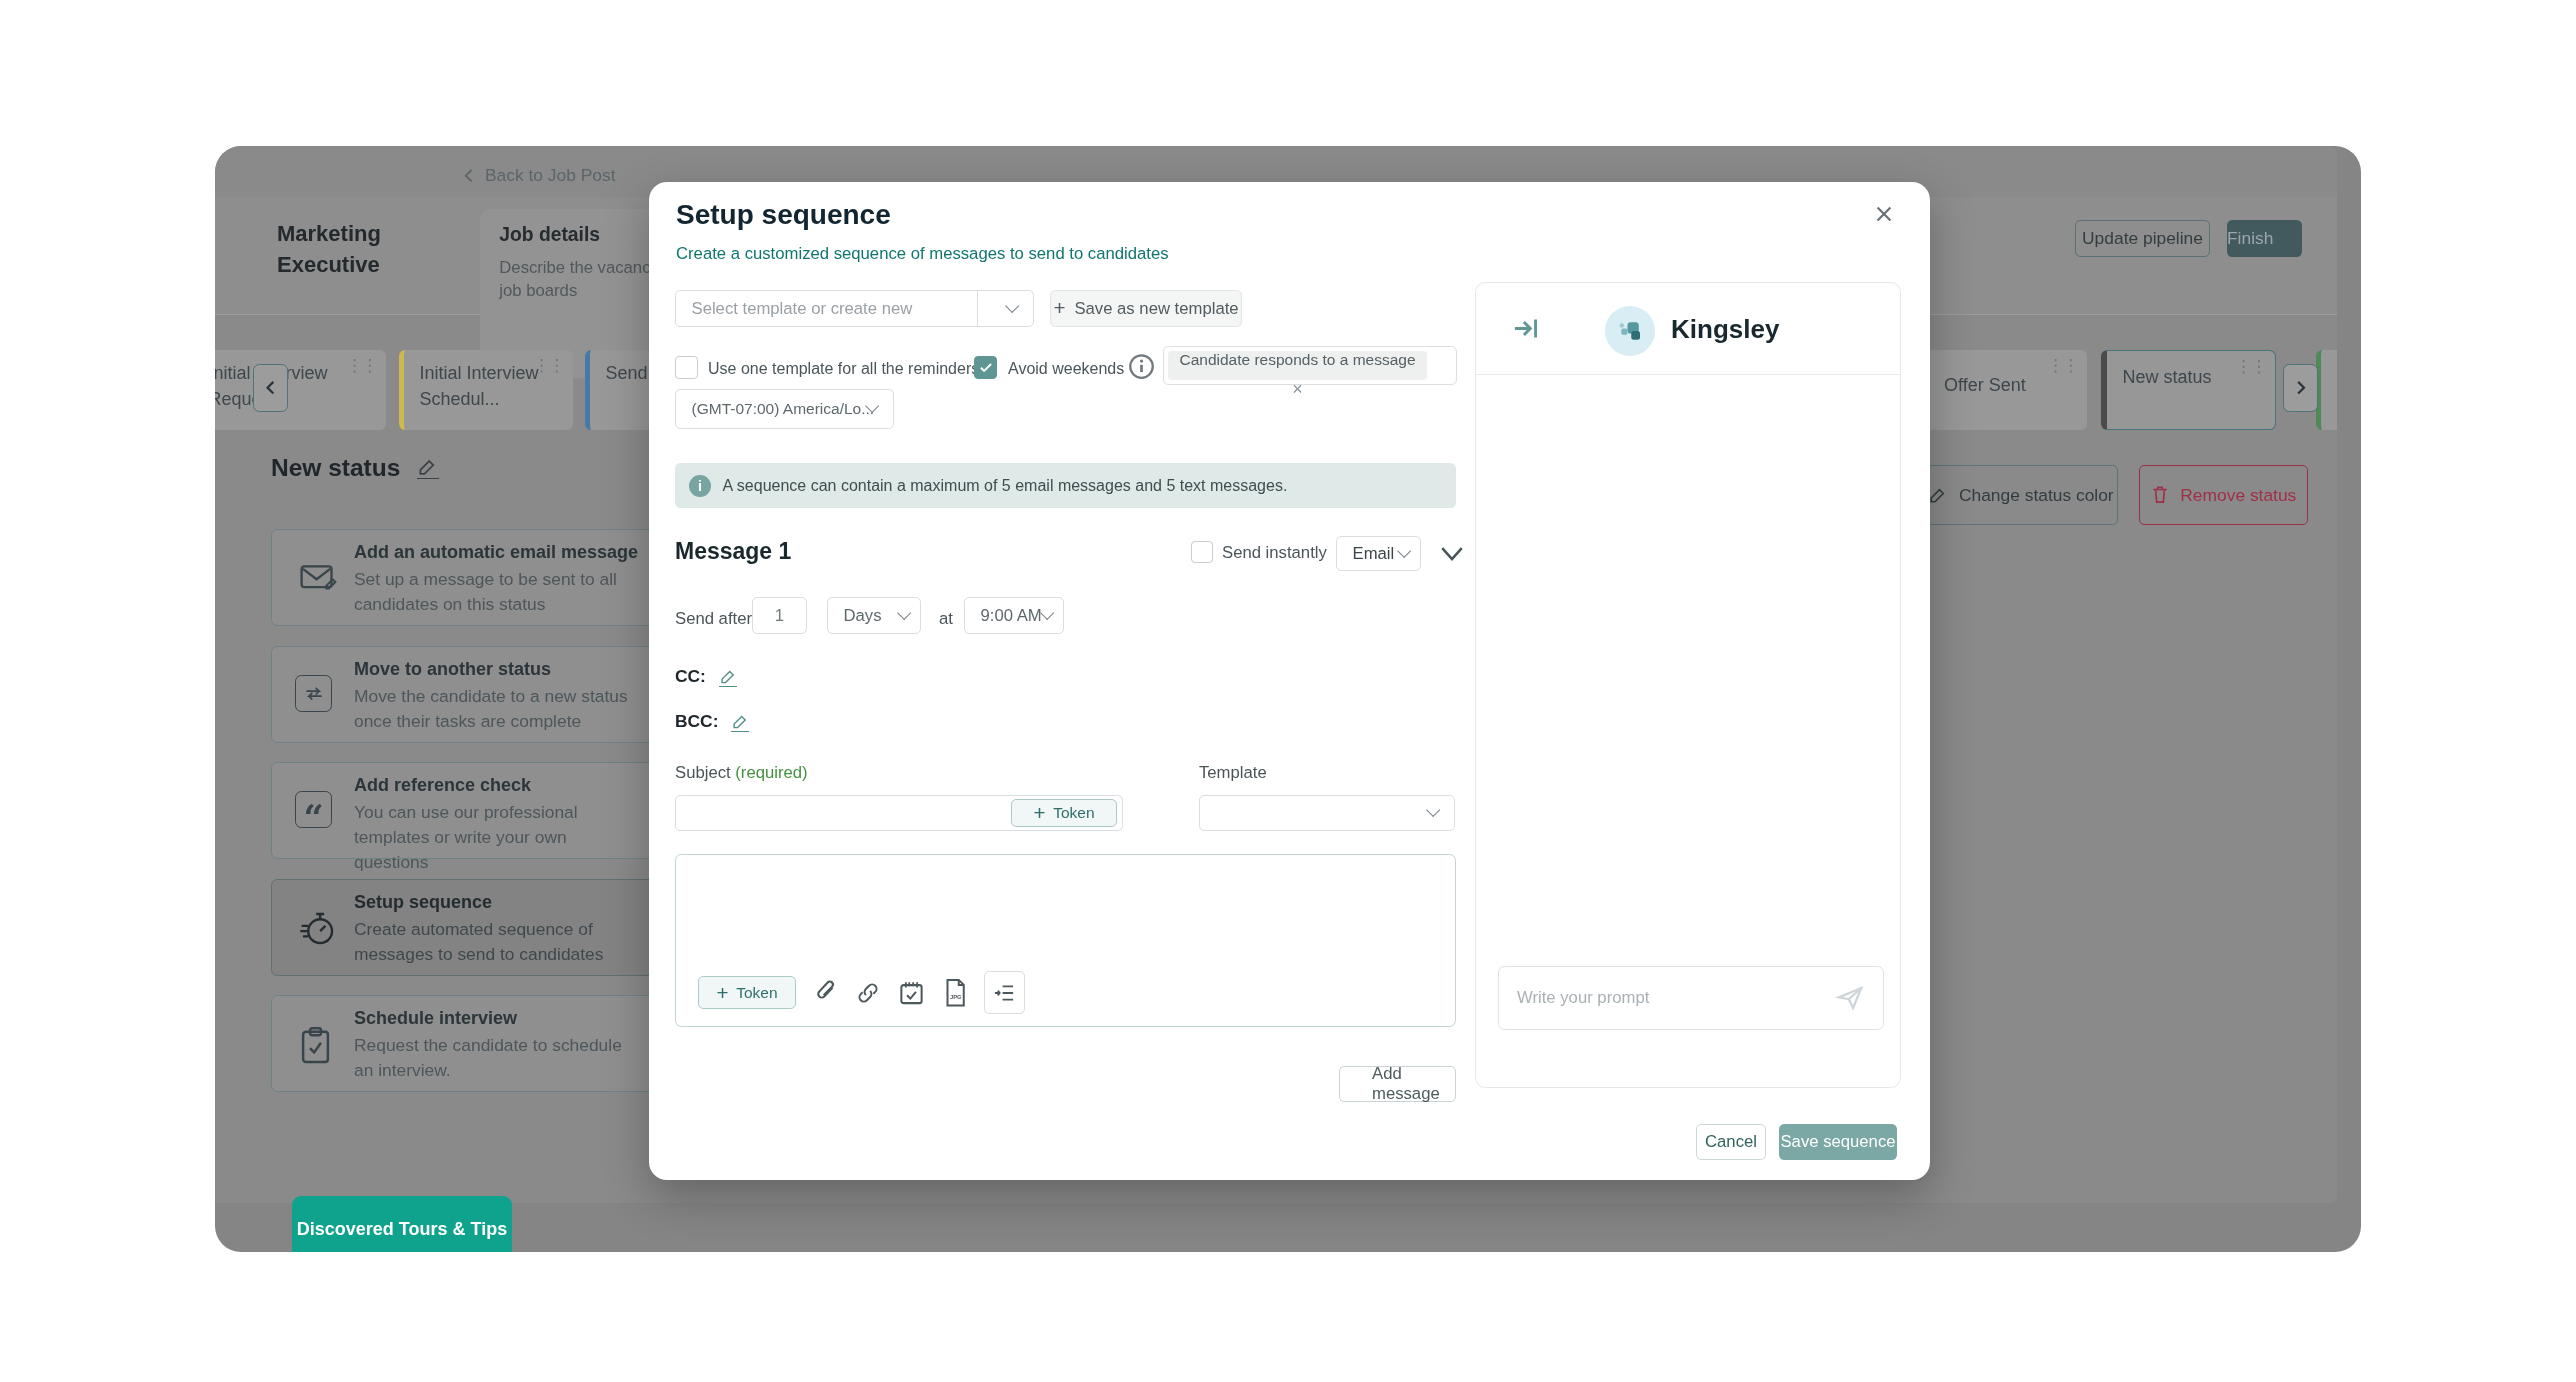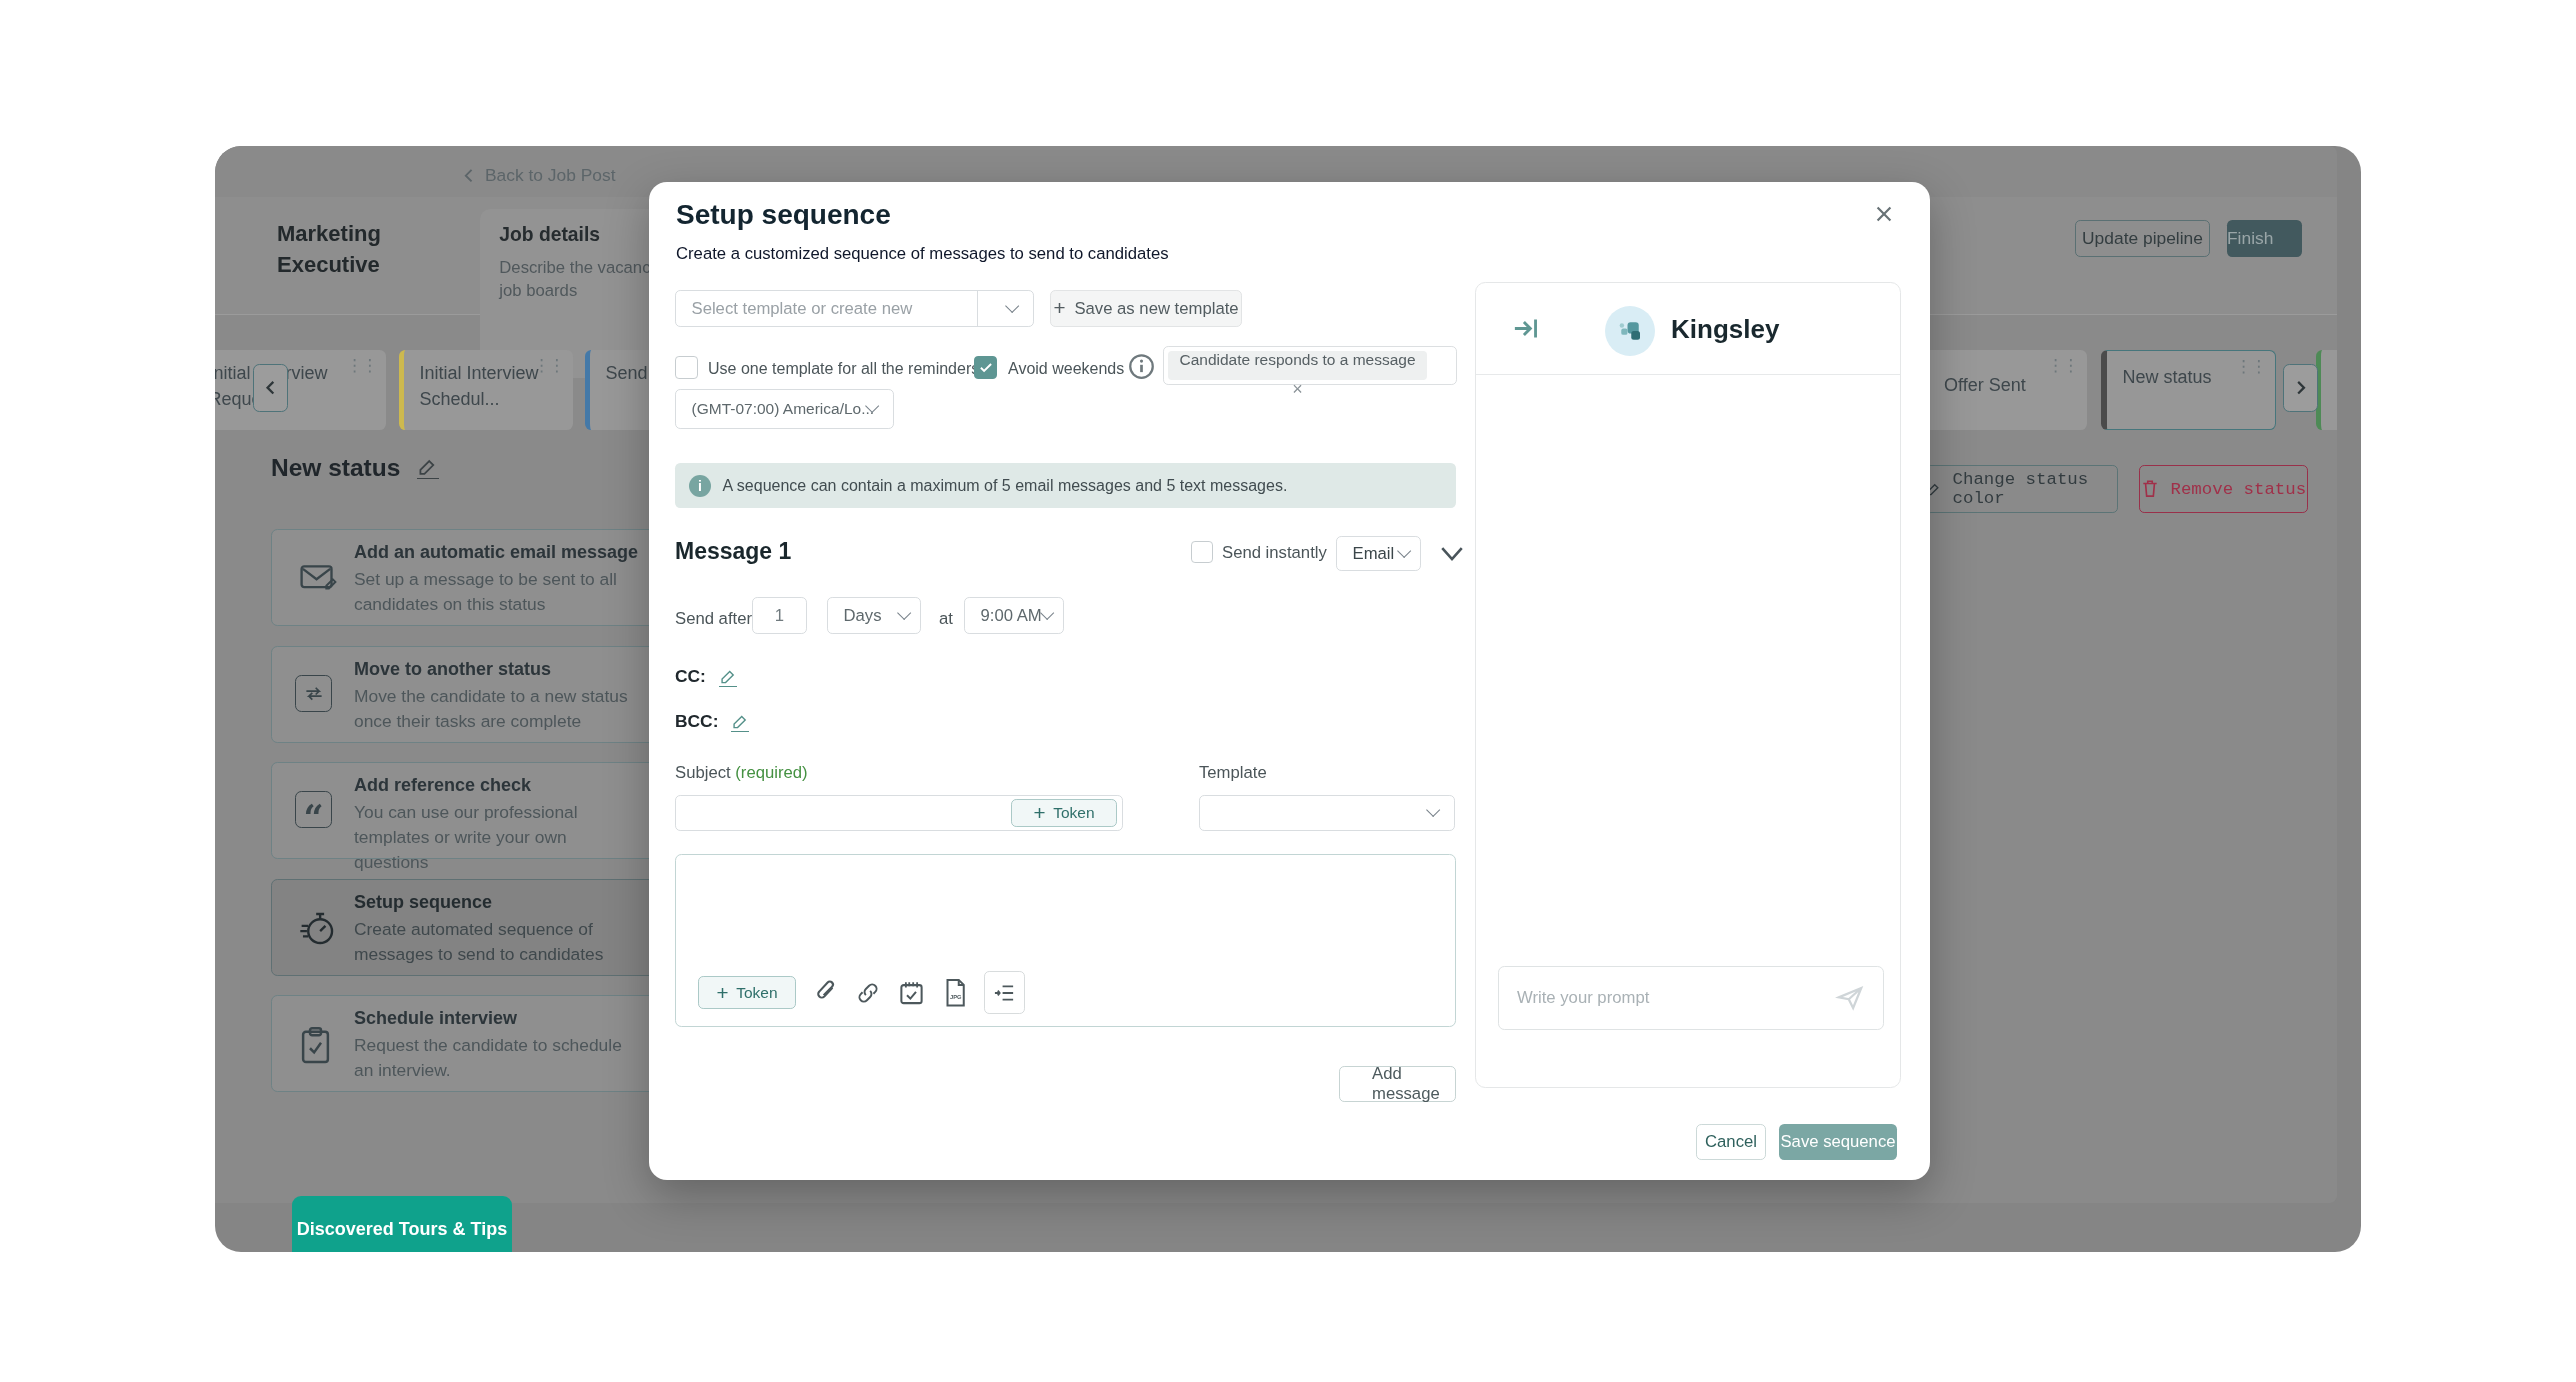--- a/index.html
+++ b/index.html
@@ -37,22 +37,22 @@
   .navbtn { position:absolute; top:218px; width:35px; height:48px; background:#9c9c9c;
             border:1.3px solid #4e7379; border-radius:6.4px; display:flex; align-items:center;
             justify-content:center; color:#2e3639; }
 
   
   .status-title { position:absolute; left:56px; top:308px; font-size:24.5px; font-weight:700; color:#20262b;
                   display:flex; align-items:center; gap:16.7px; }
   .editline { display:inline-flex; flex-direction:column; align-items:center; color:#3c4346; }
   .editline .ul { width:22px; height:0; border-bottom:1.9px solid #3c4346; margin-top:2.6px; }
 
-  .btn-status { position:absolute; top:319px; height:48px; border-radius:5.2px; display:flex; gap:11.6px;
-                align-items:center; justify-content:center; font-size:17.4px;font-family:Liberation Mono, monospace; }
+  .btn-status { position:absolute; top:319px; height:60px; border-radius:5.2px; display:flex; gap:11.6px;
+                align-items:center; justify-content:center; font-size:17.4px; }
   .btn-color { border:1.3px solid #5b7476; color:#333c40; }
   .btn-remove { border:1.3px solid #99304a; color:#a03049; }
 
   
   .acard { position:absolute; left:56px; width:415px; height:97px; background:#8f8f8f;
            border:1.3px solid #6e8285; border-radius:6.4px; }
   .acard .ic { position:absolute; left:27px; top:30px; color:#39454a; }
   .acard .icbox { position:absolute; left:23px; top:28px; width:37px; height:37px; border:1.9px solid #39454a;
                   border-radius:6.4px; display:flex; align-items:center; justify-content:center; color:#39454a; }
   .acard .t { position:absolute; left:82px; top:11.6px; font-size:18px; font-weight:700; color:#2c353a; }
@@ -63,21 +63,21 @@
   .quoteglyph { font-family:"DejaVu Serif",serif; font-size:35px; font-weight:700; line-height:13px; margin-top:16.7px; }
 
   .tours { position:absolute; left:77px; top:1050px; width:220px; height:72px; background:#0fa28c;
            border-radius:9px; color:#fff; font-size:18px; font-weight:700; display:flex;
            align-items:flex-start; justify-content:center; padding-top:23px; z-index:40; }
 
   
   .modal { position:absolute; left:649px; top:182px; width:1281px; height:998px; background:#fff;
            border-radius:18px; box-shadow:0 15.5px 45px rgba(0,0,0,.28); z-index:100; }
   .m-title { position:absolute; left:27px; top:16.7px; font-size:28px; font-weight:700; color:#132530; }
-  .m-sub { position:absolute; left:27px; top:62px; font-size:16.7px; color:#0f172a; }
+  .m-sub { position:absolute; left:27px; top:62px; font-size:16.7px; color:#0f766e; }
   .close { position:absolute; right:31px; top:16.7px; width:30px; height:30px; color:#687276;
            display:flex; align-items:center; justify-content:center; }
 
   .sel { position:absolute; background:#fff; border:1.3px solid #d9dde0; border-radius:5.2px;
          display:flex; align-items:center; padding:0 15.5px; font-size:16.7px; color:#5e686c; }
   .sel .ph { color:#9aa1a6; }
   .chev { width:10.3px; height:10.3px; border-right:1.9px solid #78828a; border-bottom:1.9px solid #78828a;
           transform:rotate(45deg); margin-top:-5.2px; }
   .sel .chev-right { position:absolute; right:15.5px; top:50%; margin-top:-7.7px; }
   .sel .vdiv { position:absolute; right:55px; top:0; bottom:0; border-left:1.3px solid #d9dde0; }

